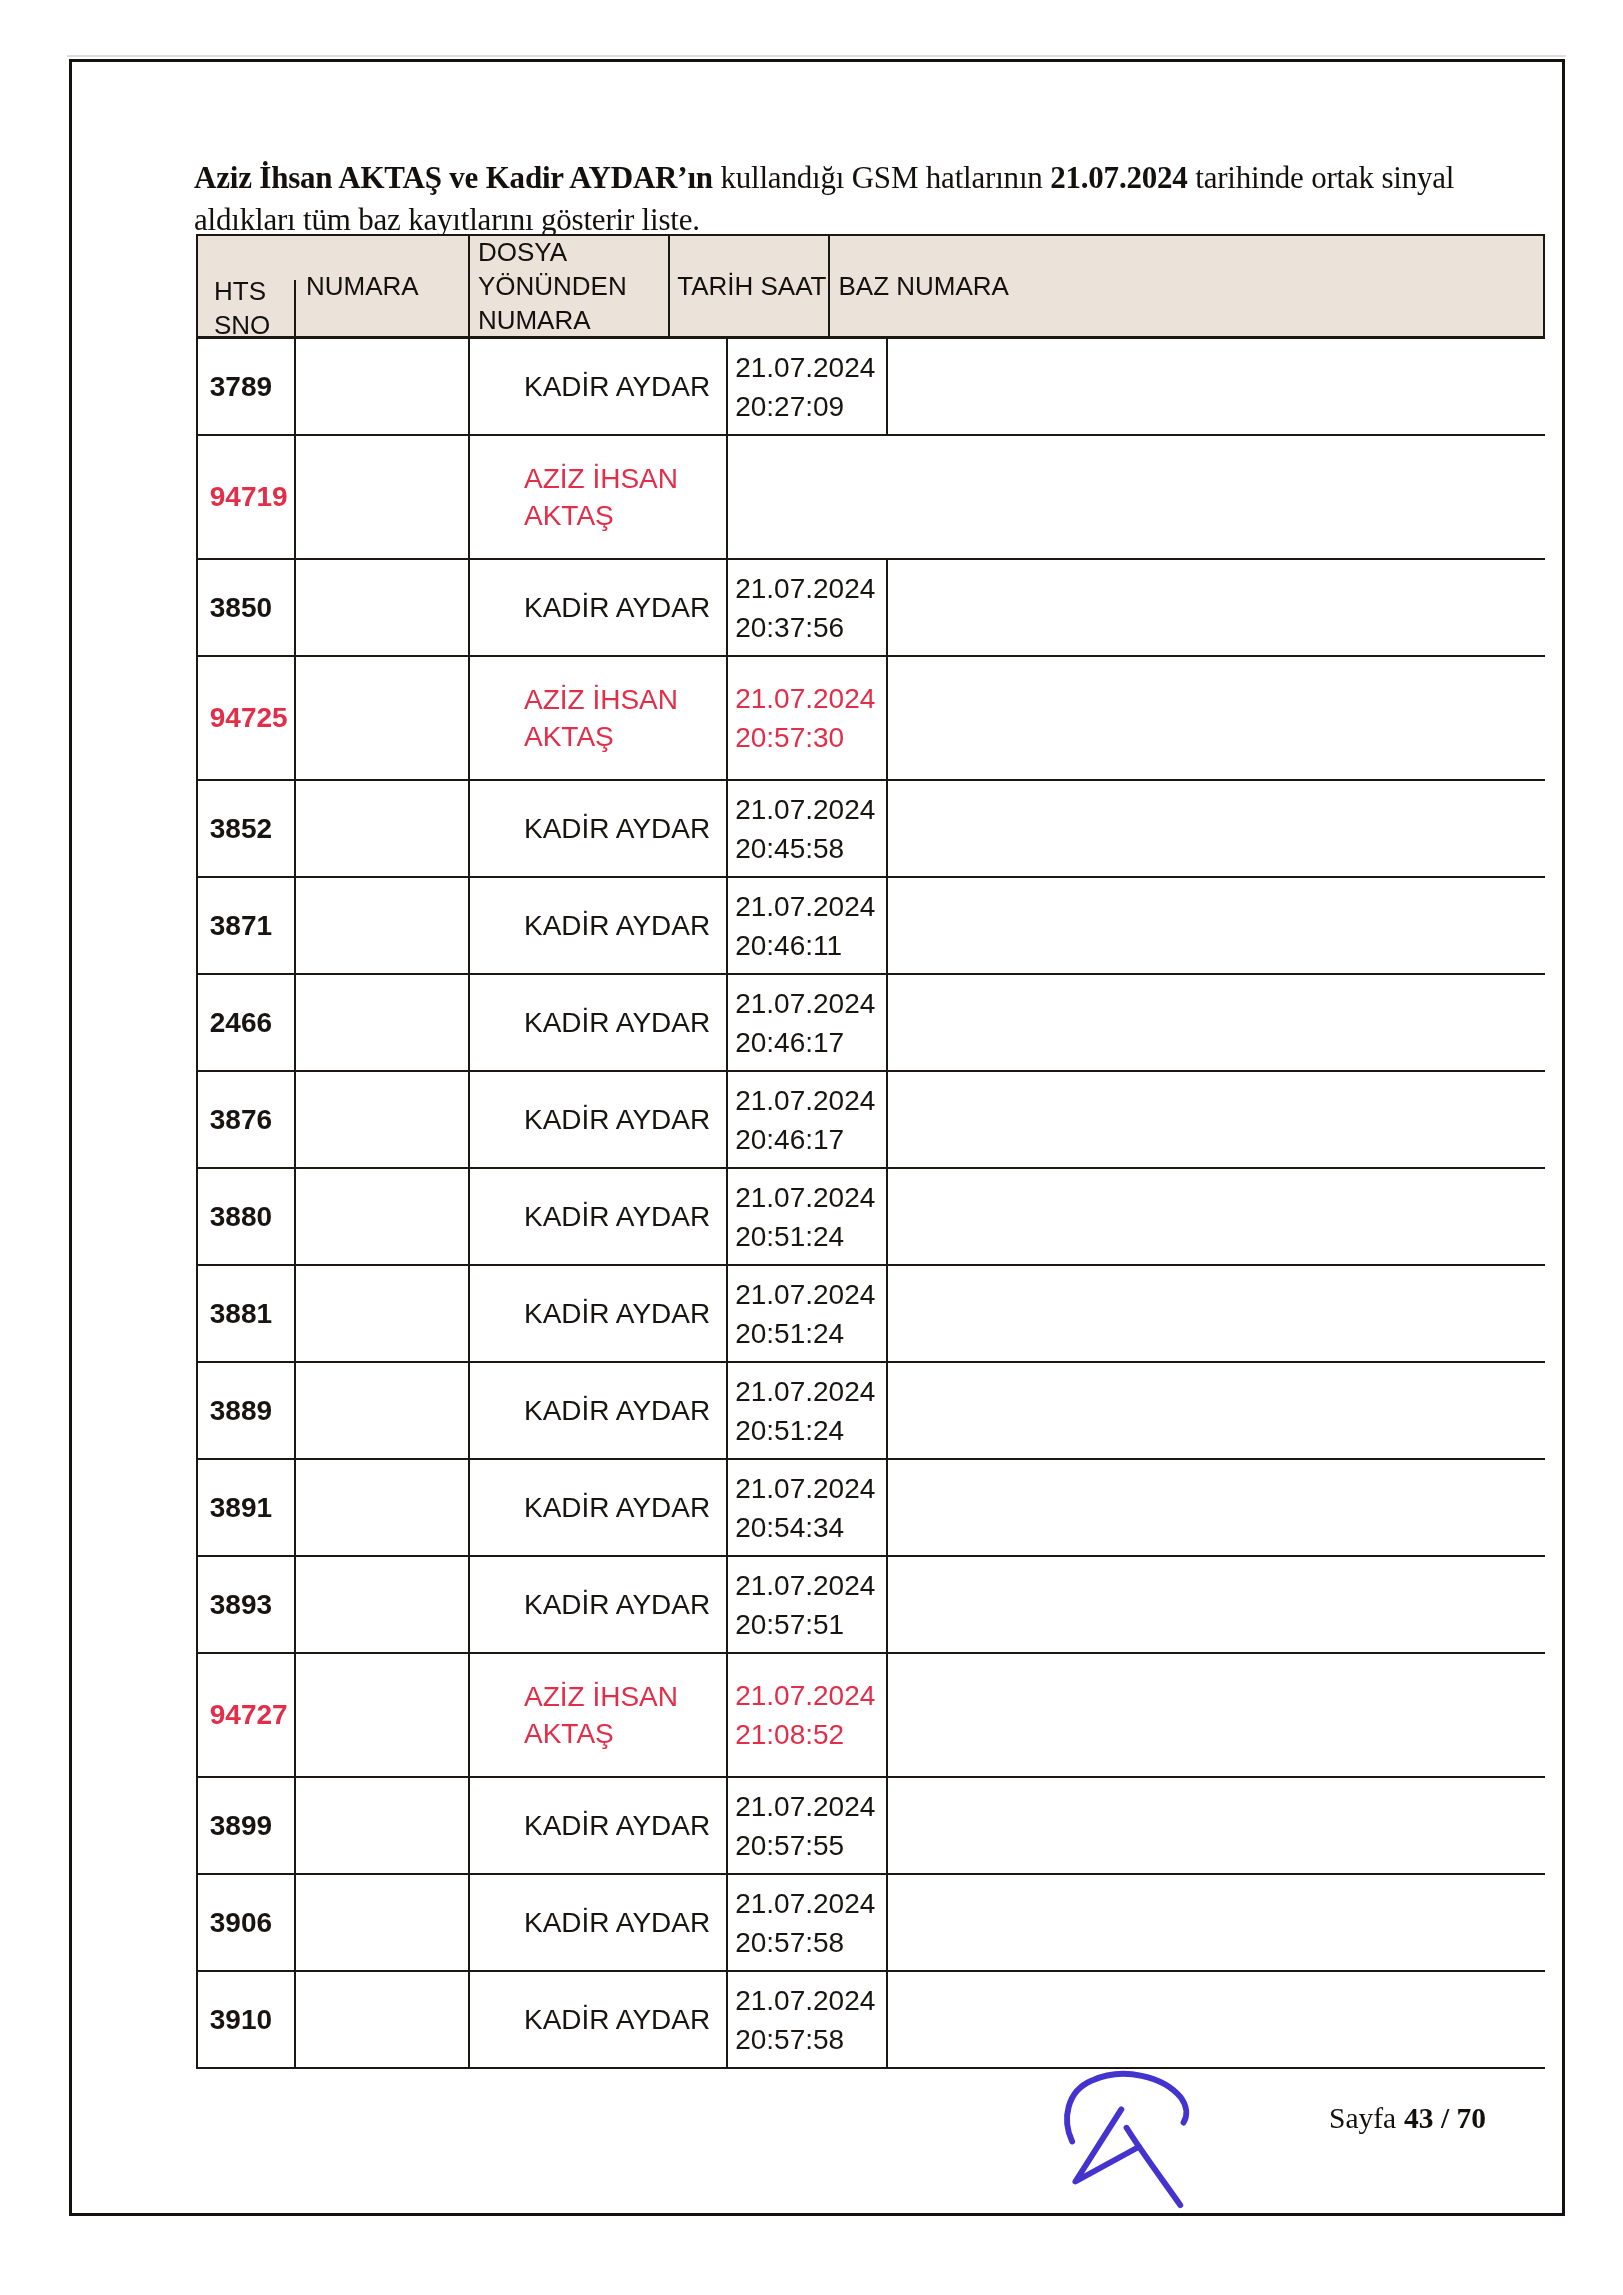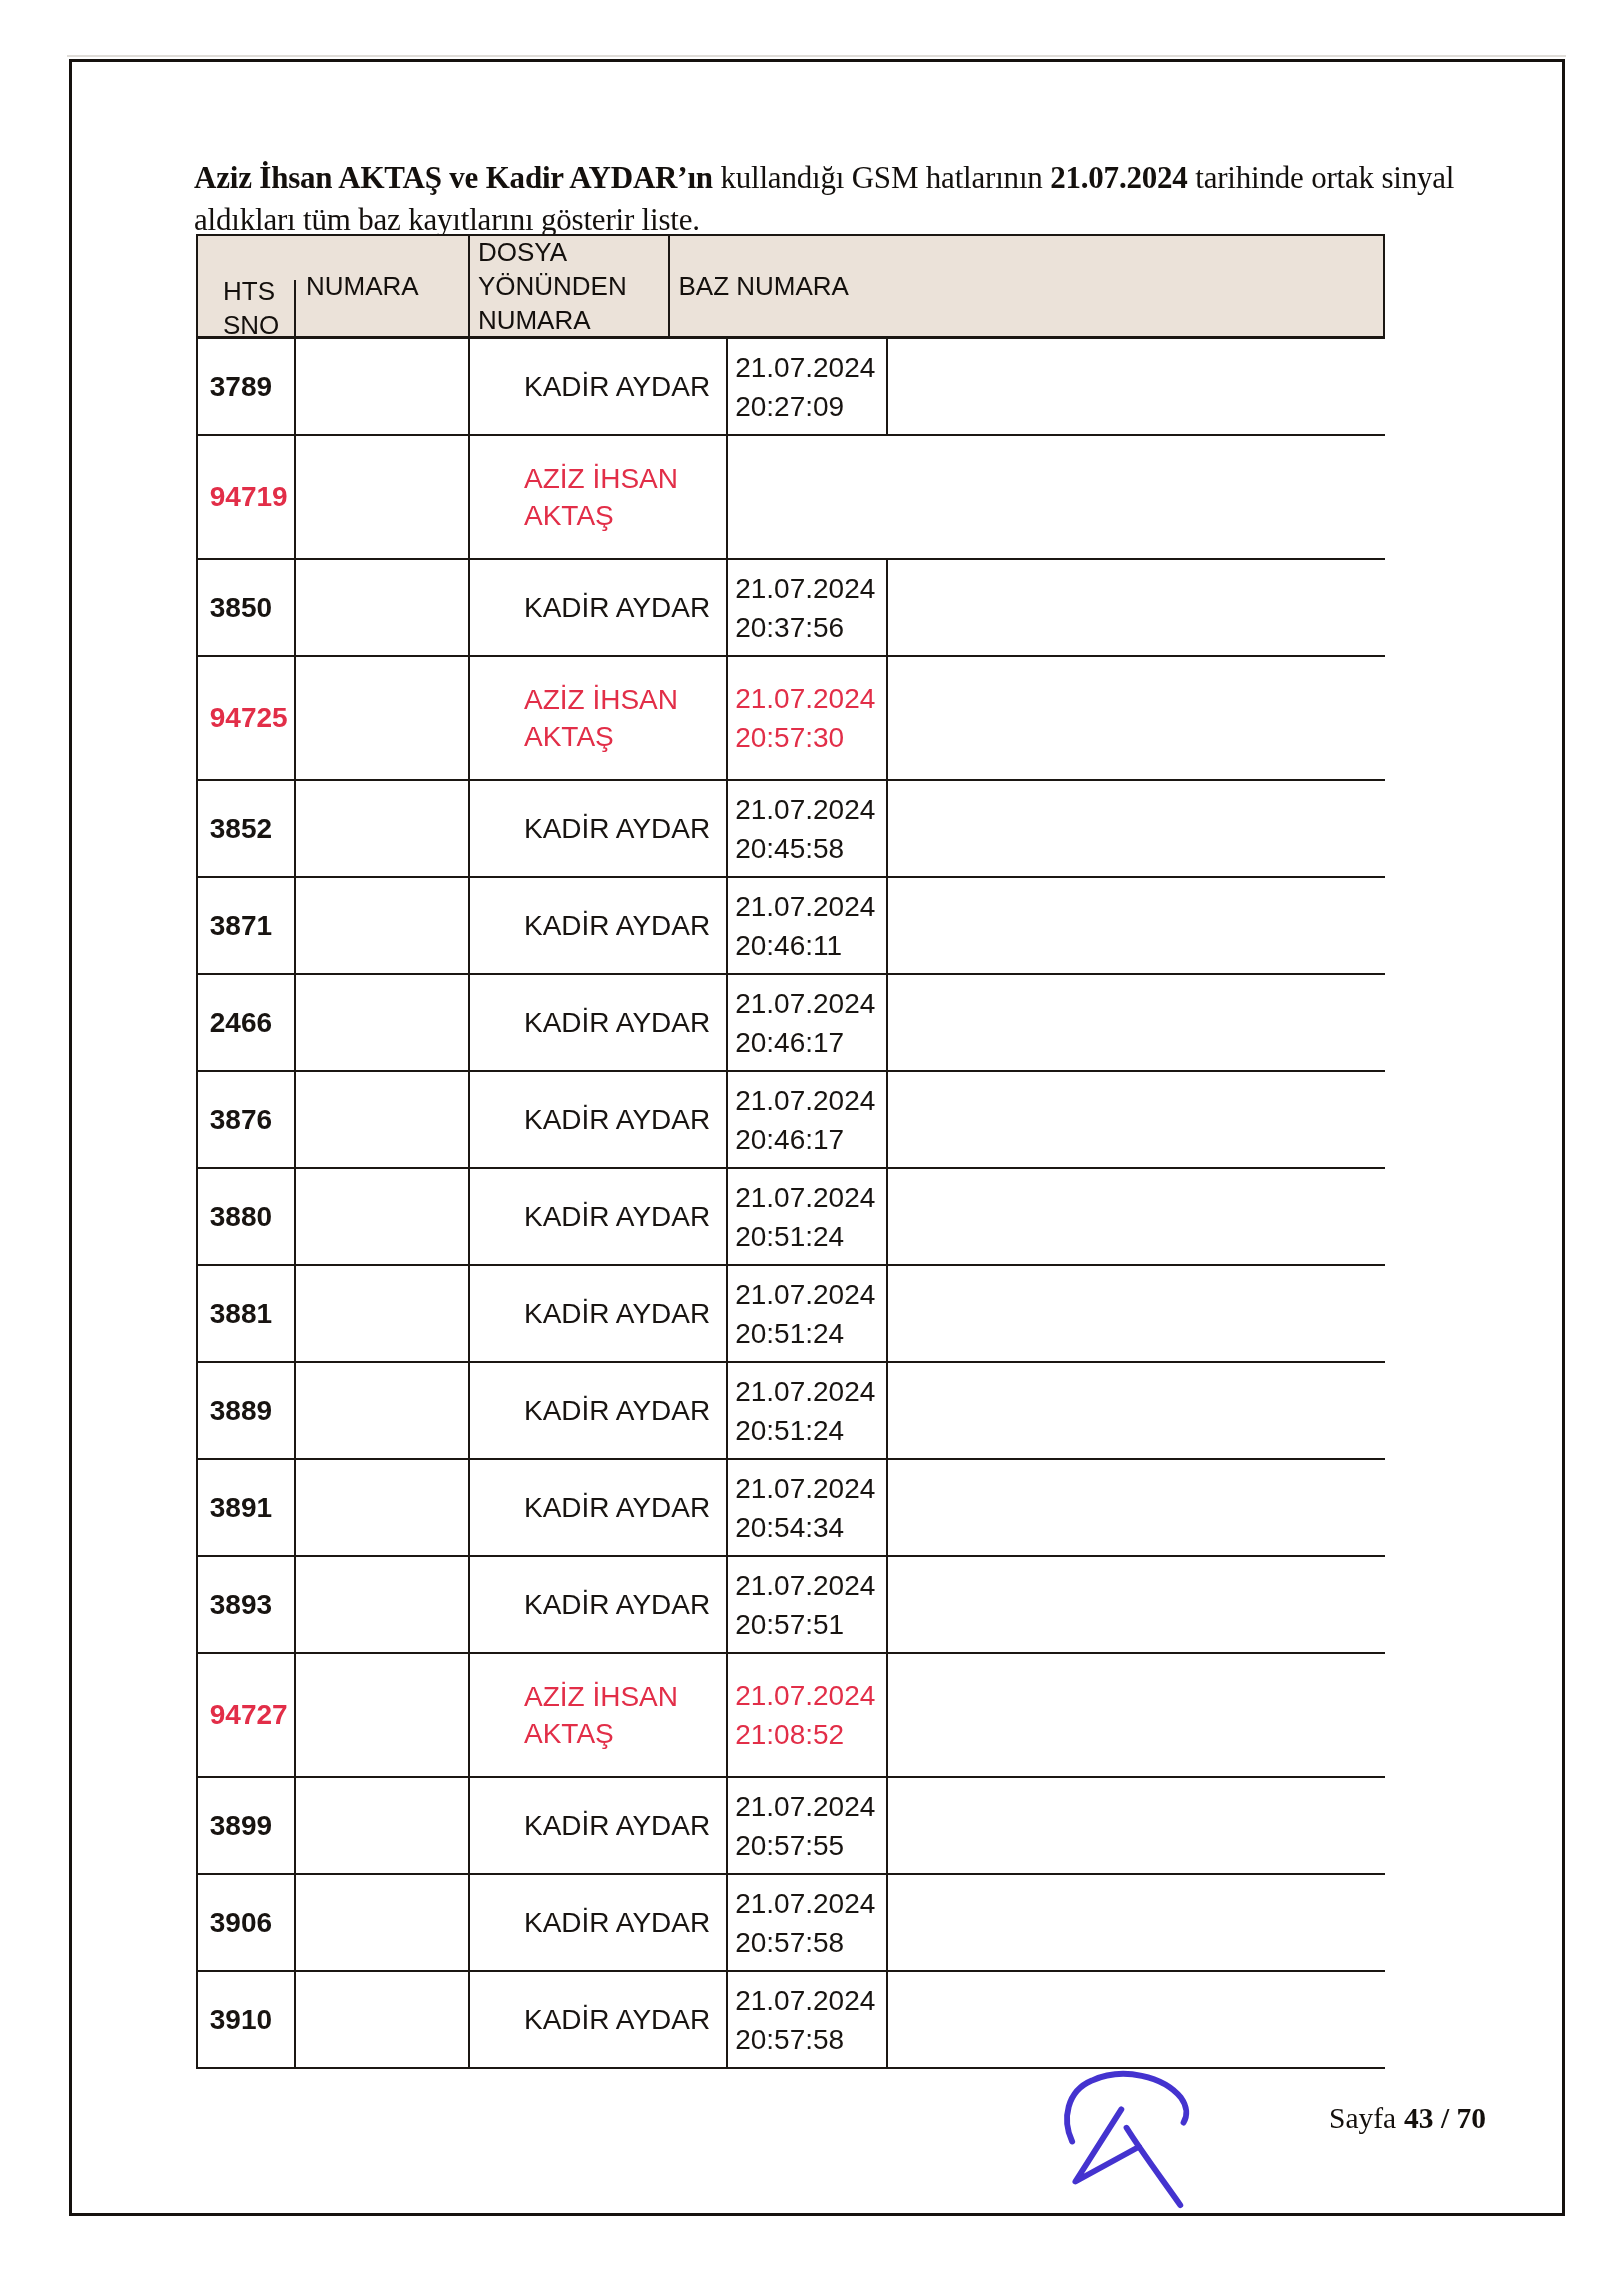--- a/index.html
+++ b/index.html
@@ -44,21 +44,21 @@
     background:var(--beige);
     height:105px; box-sizing:border-box;
   }
   .thead .hc {
     border-right:2px solid var(--ink);
     box-sizing:border-box;
     display:flex; align-items:center;
     font-size:26px; line-height:34px;
     color:#14100d;
   }
-  .hc1 { width:98px; padding-left:25px;margin-top:44px; }
+  .hc1 { width:98px; padding-left:16px;margin-top:44px; }
   .hc2 { width:174px; padding-left:10px; }
   .hc3 { width:200px; padding-left:7.9px; }
   .hc4 { width:160px; padding-left:7.2px; white-space:nowrap; }
   .hc5 { width:715px; padding-left:8.5px; }
 
   .tbody { border-left:2px solid var(--ink); }
   .trow {
     display:flex;
     border-bottom:2.6px solid var(--ink);
     height:97px; box-sizing:border-box;
@@ -93,20 +93,21 @@
 <div class="top-scan-line"></div>
 <div class="page-border"></div>
 
 <p class="doc-title"><b>Aziz İhsan AKTAŞ ve Kadir AYDAR’ın</b><span> kullandığı GSM hatlarının </span><b>21.07.2024</b><span> tarihinde ortak sinyal aldıkları tüm baz kayıtlarını gösterir liste.</span></p>
 
 <div class="hts-table">
   <div class="thead">
     <div class="hc hc1">HTS SNO</div>
     <div class="hc hc2">NUMARA</div>
     <div class="hc hc3">DOSYA YÖNÜNDEN NUMARA</div>
+    <div class="hc hc4">TARİH SAAT</div>
     <div class="hc hc5">BAZ NUMARA</div>
   </div>
   <div class="tbody">
       <div class="trow">
     <div class="c c1">3789</div>
     <div class="c c2"></div>
     <div class="c c3">KADİR AYDAR</div>
     <div class="c c4">21.07.2024 20:27:09</div>
   </div>
       <div class="trow red tall">

